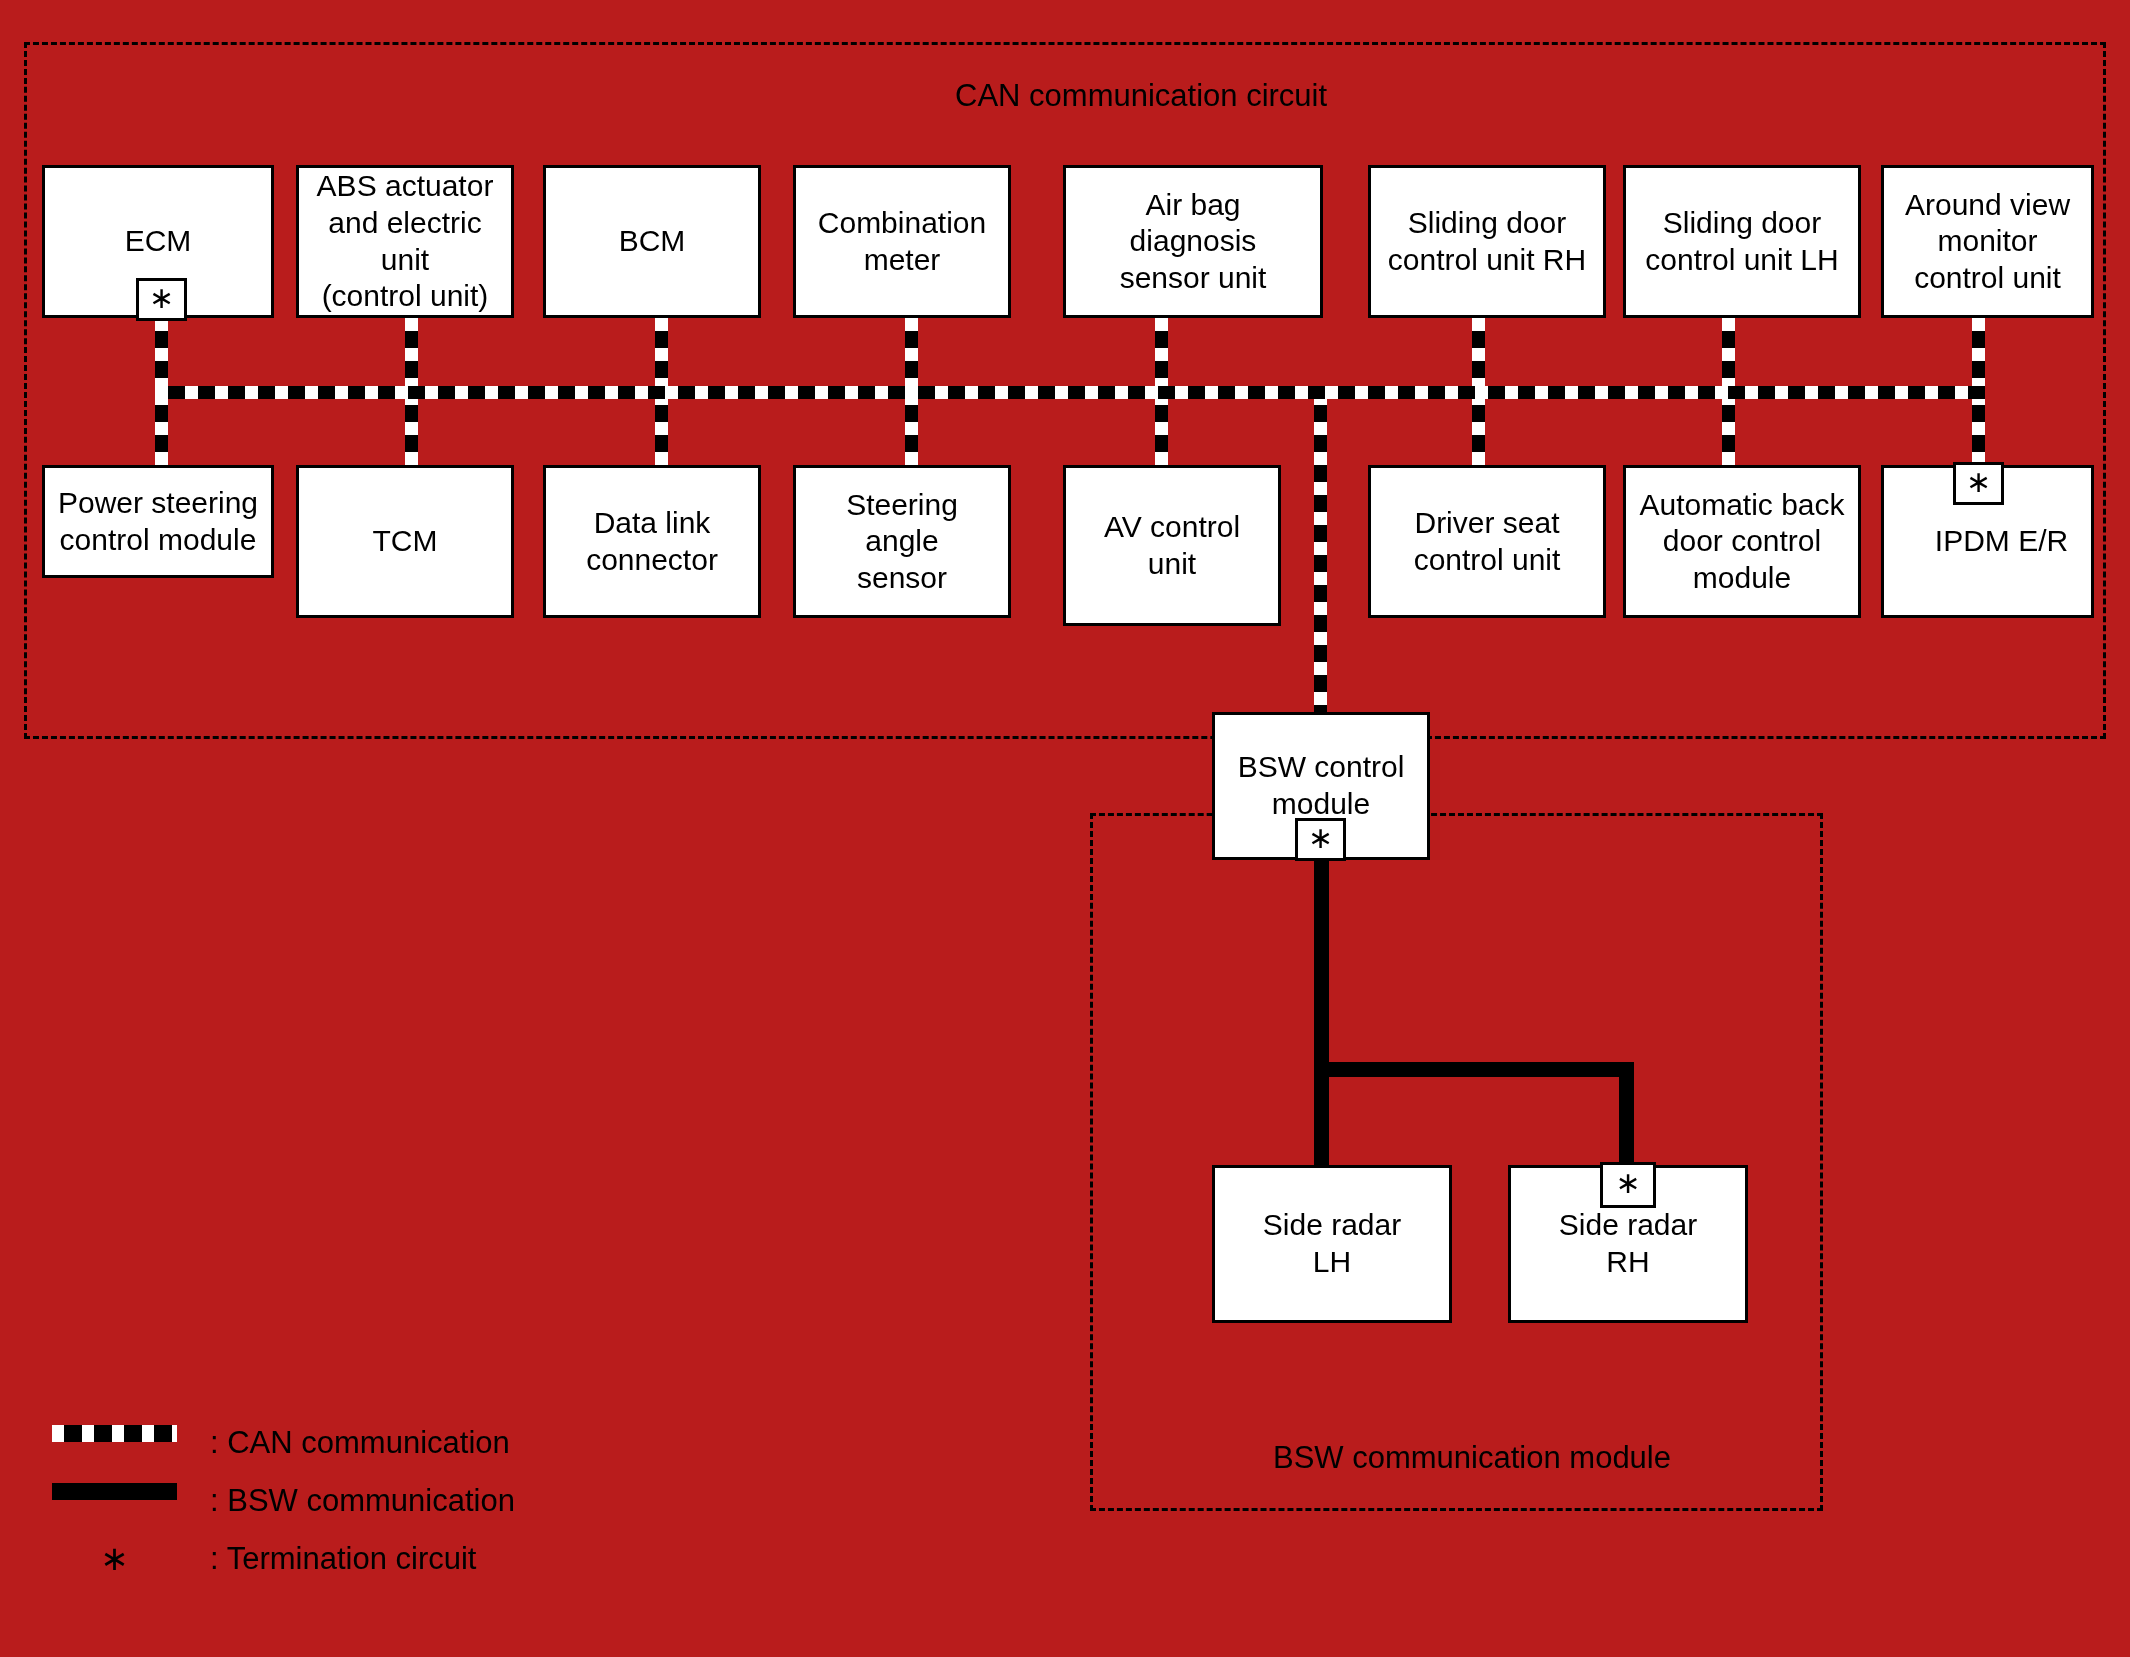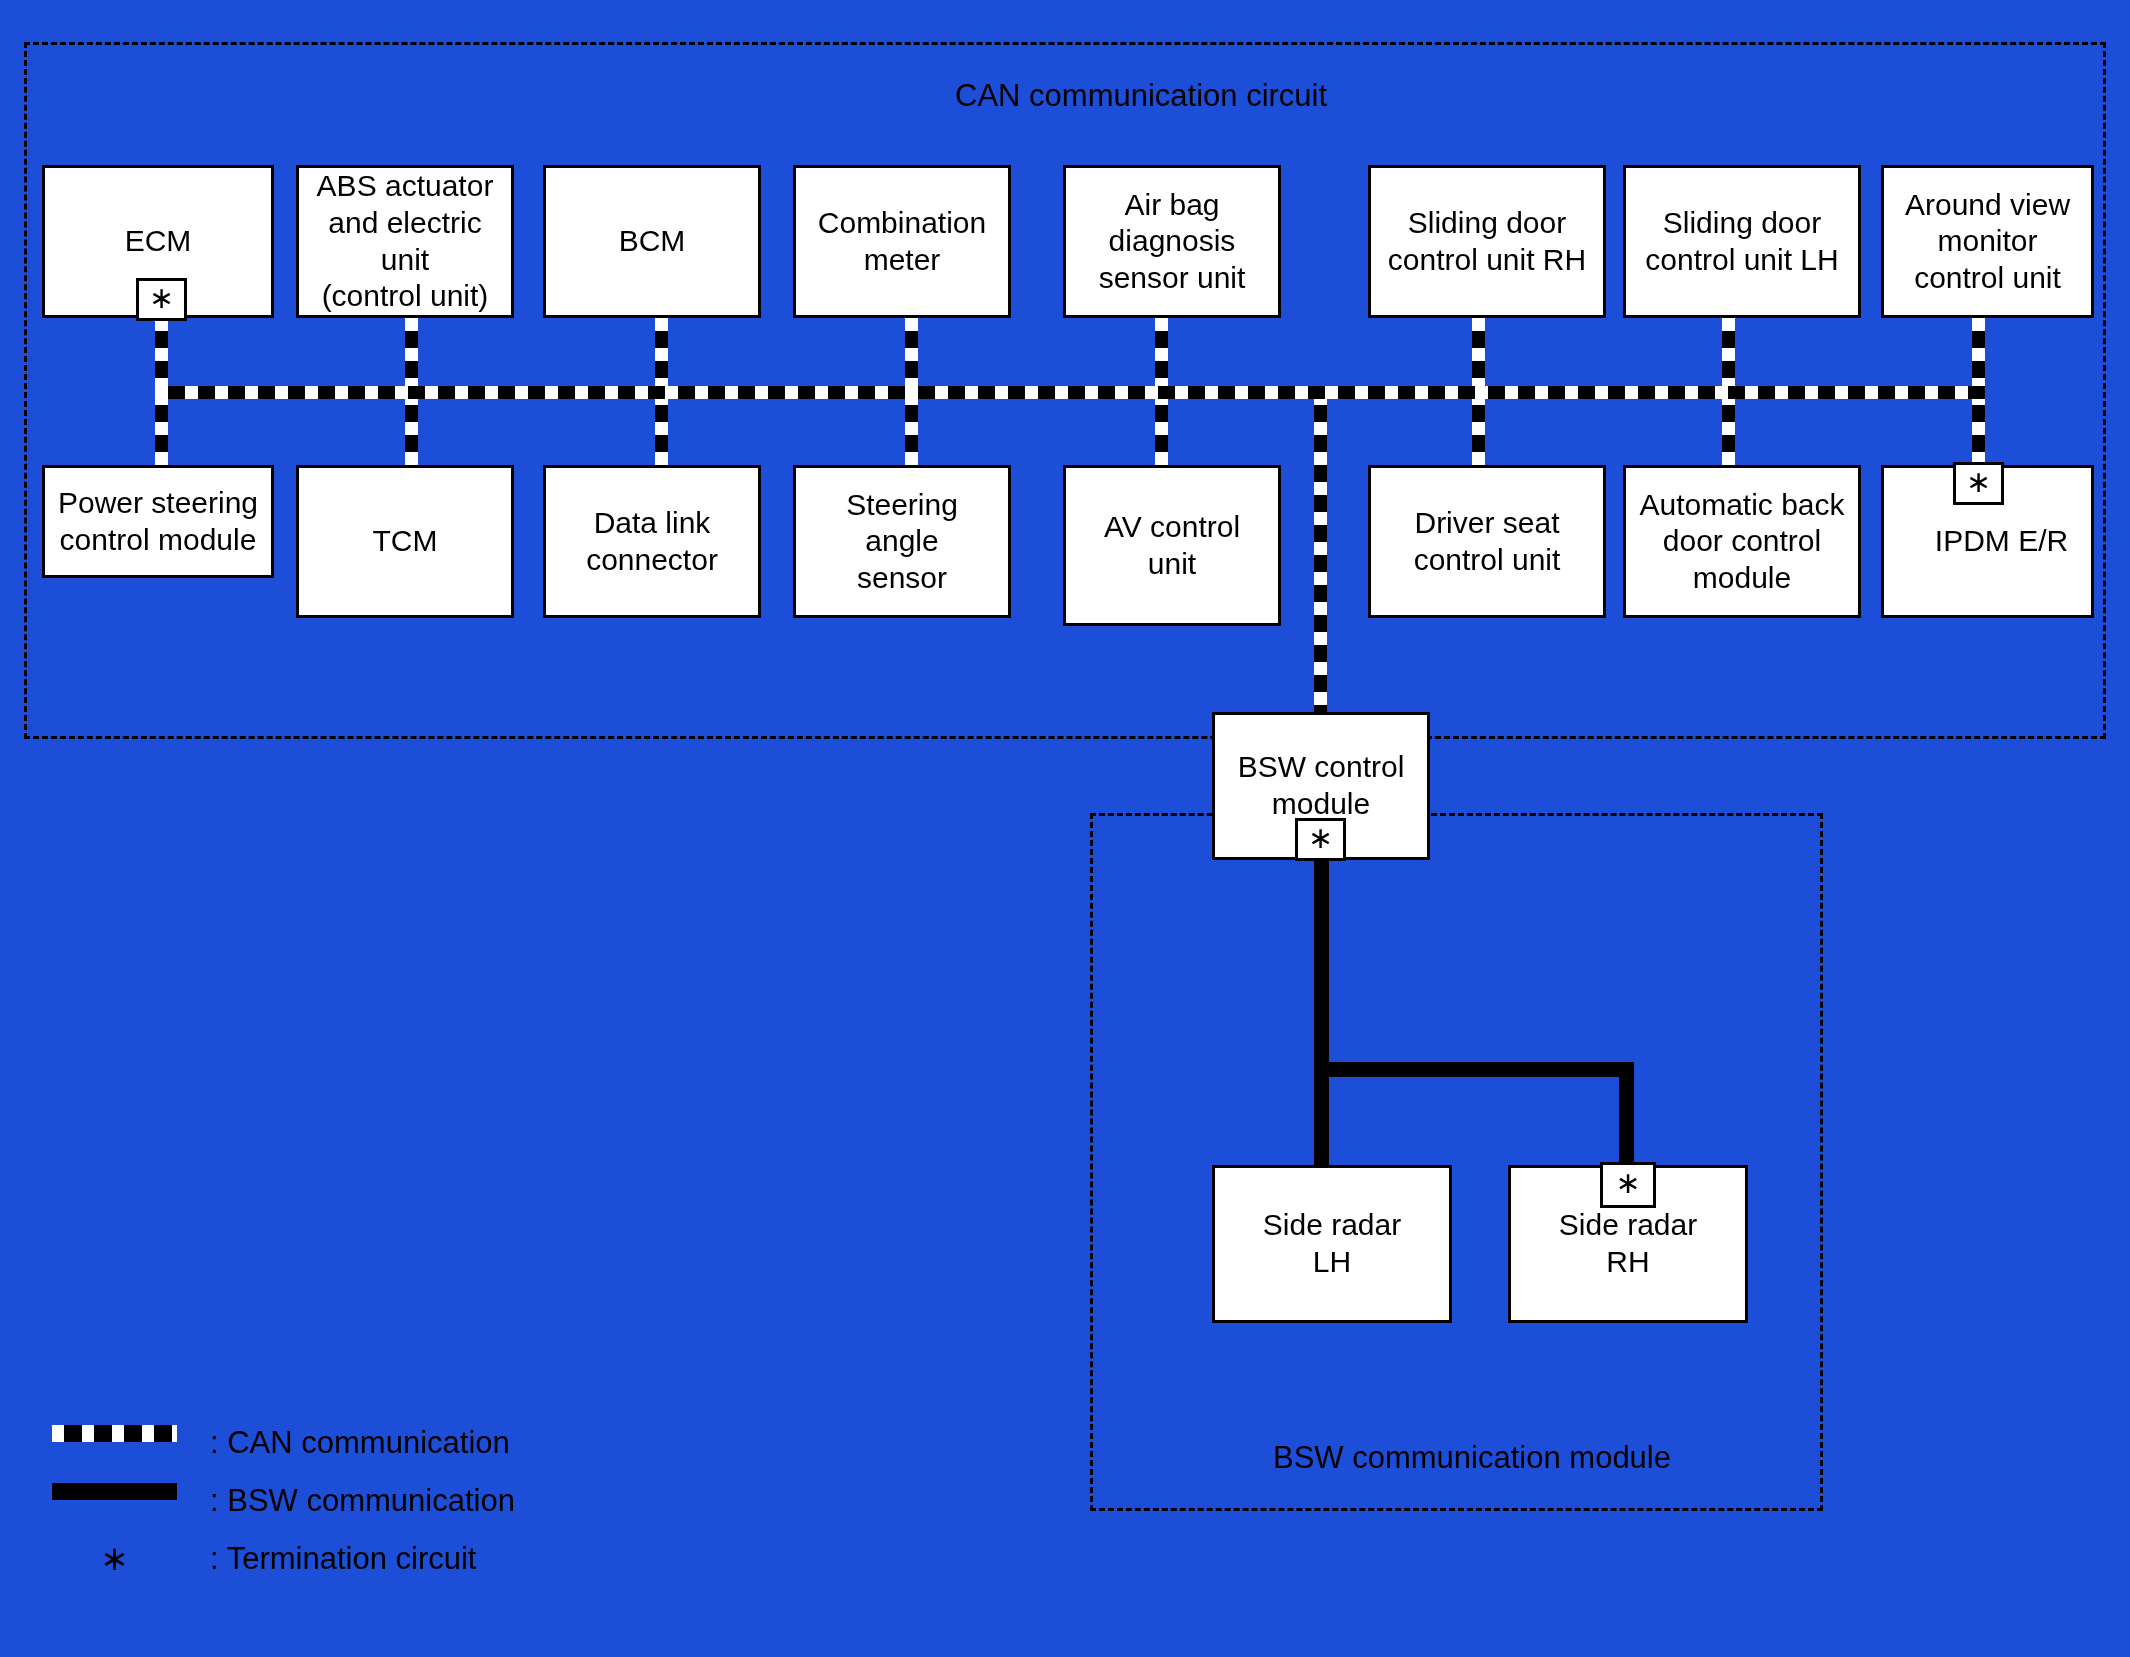--- a/index.html
+++ b/index.html
@@ -8,21 +8,21 @@
     background: #ffffff;
   }
   body {
     font-family: "Liberation Sans", sans-serif;
     color: #000000;
   }
   #canvas {
     position: relative;
     width: 2130px;
     height: 1657px;
-    background: #1d4ed8;
+    background: #b91c1c;
     overflow: hidden;
   }
 
   
   .circuit-boundary {
     position: absolute;
     border: 3px dashed #000000;
     background: transparent;
     box-sizing: border-box;
   }
@@ -196,21 +196,21 @@
 
   <div class="unit-box" style="left:543px; top:165px; width:218px; height:153px;">
     <span class="unit-label">BCM</span>
   </div>
 
   <div class="unit-box" style="left:793px; top:165px; width:218px; height:153px;">
     <span class="unit-label">Combination
 meter</span>
   </div>
 
-  <div class="unit-box" style="left:1063px; top:165px; width:218px; height:153px;">
+  <div class="unit-box" style="left:1063px; top:165px; width:260px; height:153px;">
     <span class="unit-label">Air bag
 diagnosis
 sensor unit</span>
   </div>
 
   <div class="unit-box" style="left:1368px; top:165px; width:238px; height:153px;">
     <span class="unit-label">Sliding door
 control unit RH</span>
   </div>
 

